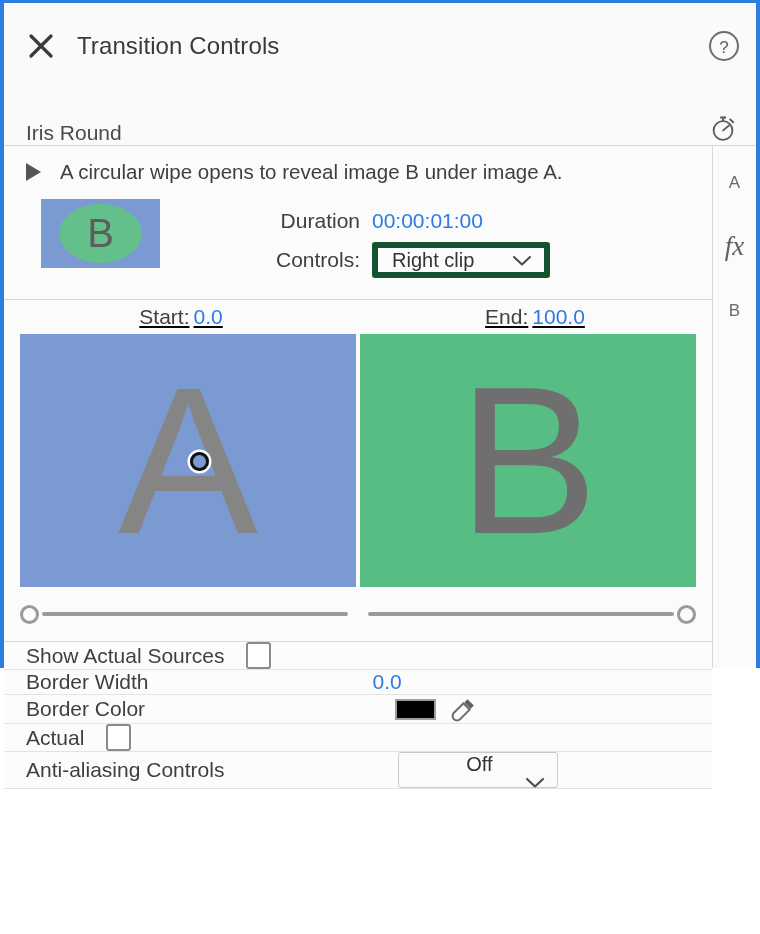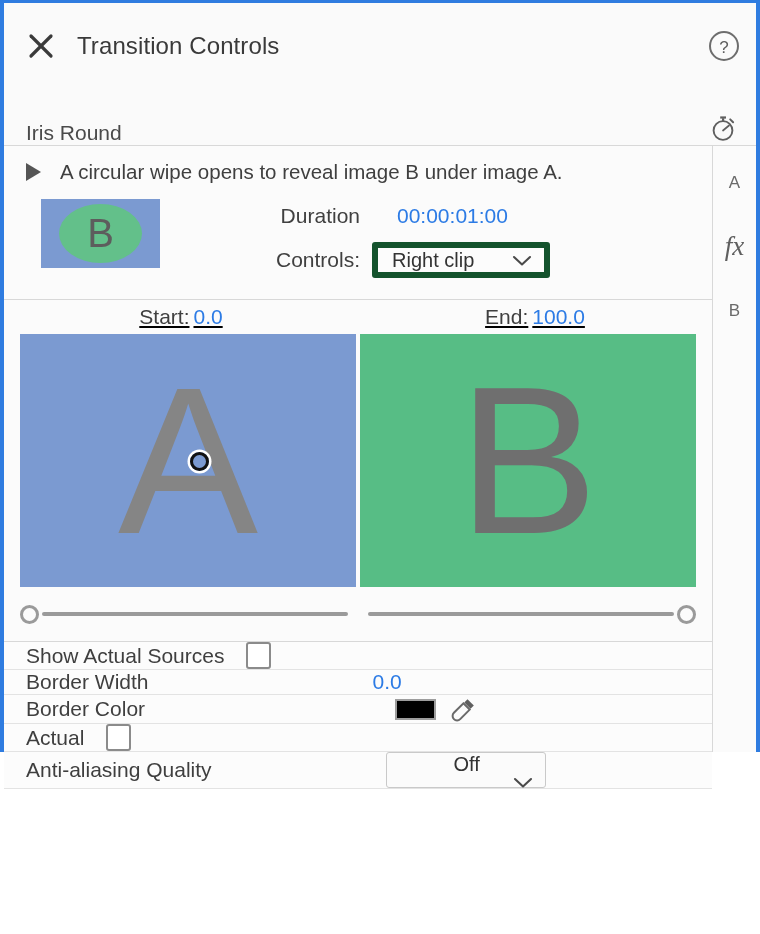--- a/index.html
+++ b/index.html
@@ -10,21 +10,21 @@
   body {
     width: 760px;
     height: 934px;
     font-family: "Liberation Sans", sans-serif;
     overflow: hidden;
   }
 
   #app {
     position: relative;
     width: 760px;
-    height: 752px;
+    height: 668px;
     box-sizing: border-box;
     background: #c4b5fd;
     border-left: 4px solid #2f7ce0;
     border-right: 4px solid #2f7ce0;
     border-top: 3px solid #2f7ce0;
     display: flex;
     flex-direction: column;
   }
 
   
@@ -193,23 +193,22 @@
 
   .dur-fields {
     flex: 1 1 auto;
     min-width: 0;
     display: flex;
     flex-direction: column;
     padding-left: 36px;
   }
   .dur-line {
     display: flex;
-    align-items: center;
+    align-items: flex-end;
     height: 34px;
-    gap: 25px;
   }
   .dur-label {
     font-size: 21px;
     color: #404040;
     width: 164px;
     text-align: right;
   }
   .dur-value {
     font-size: 21px;
     color: #2c7be5;
@@ -558,21 +557,21 @@
           </span>
         </span>
       </div>
 
       <div class="prop-row">
         <span class="prop-label">Actual</span>
         <span class="checkbox cb-reverse"></span>
       </div>
 
       <div class="prop-row">
-        <span class="prop-label">Anti-aliasing Quality</span>
+        <span class="prop-label">Anti-aliasing Controls</span>
         <span class="aa-select">
           <span class="sel-val">Off</span>
           <span class="chev">
             <svg width="20" height="13" viewBox="0 0 20 13" aria-hidden="true">
               <polyline points="2,3 10,10.5 18,3" fill="none" stroke="#4a4a4a" stroke-width="2.1" stroke-linecap="round" stroke-linejoin="round"></polyline>
             </svg>
           </span>
         </span>
       </div>
 

